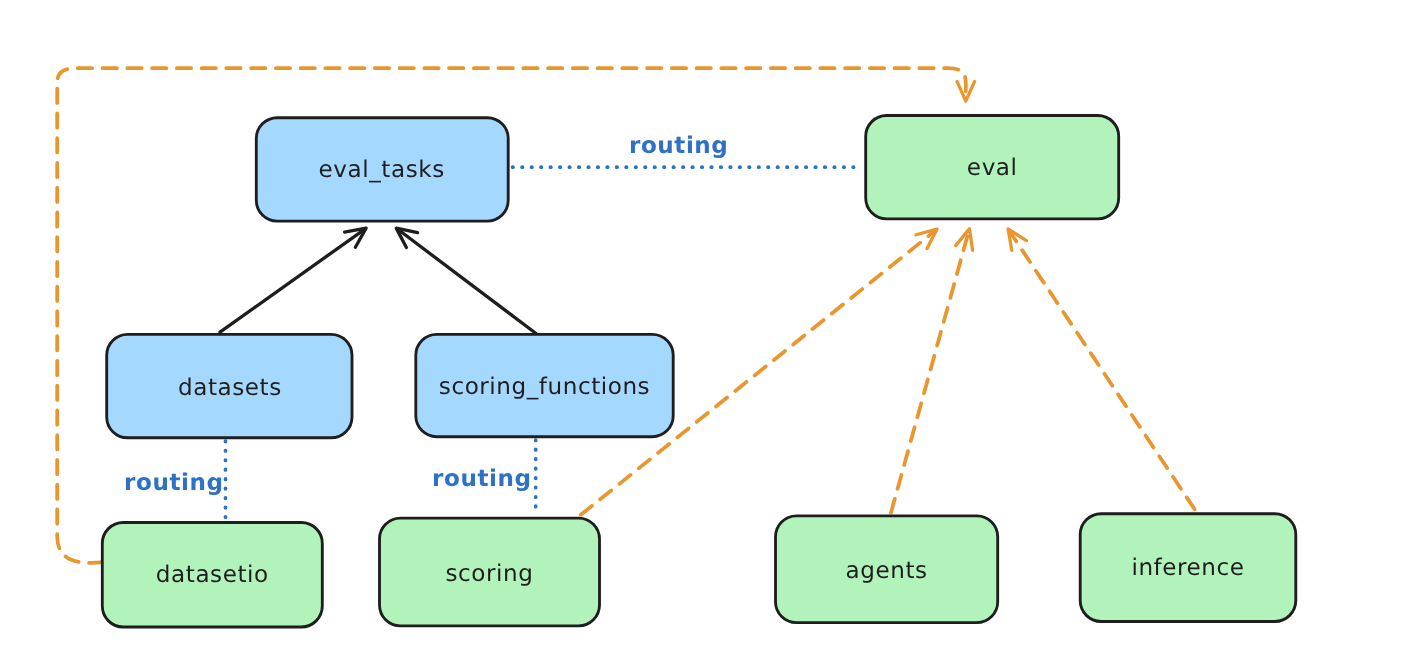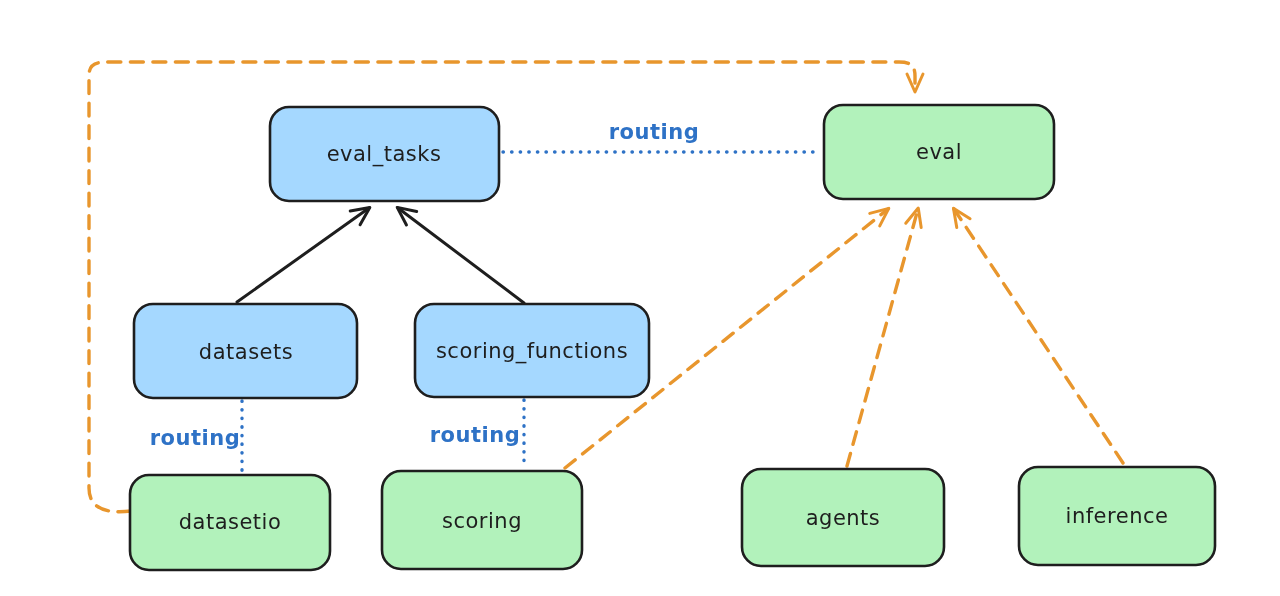--- a/index.html
+++ b/index.html
@@ -4,21 +4,21 @@
 <style>
   html, body {
     margin: 0;
     padding: 0;
     background: #ffffff;
     width: 1280px;
     height: 596px;
     overflow: hidden;
     font-family: "DejaVu Sans", "Liberation Sans", sans-serif;
   }
-  .diagram-wrap { width: 1176px; height: 596px; margin-left: 37px; }
+  .diagram-wrap { width: 1176px; height: 596px; }
   svg { display: block; }
 
   .node-rect {
     stroke: #1e1e1e;
     stroke-width: 2.6;
   }
   .node-label {
     fill: #1e1e1e;
     font-size: 21px;
     letter-spacing: 0.5px;

